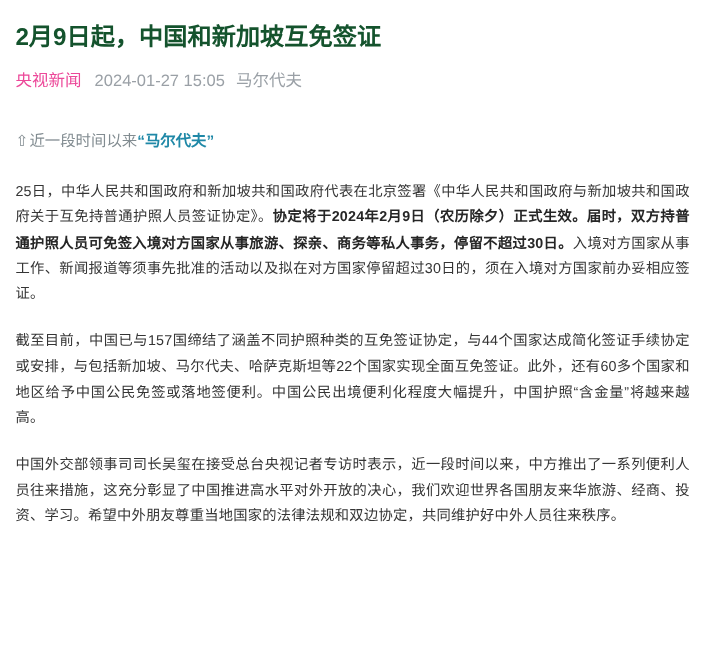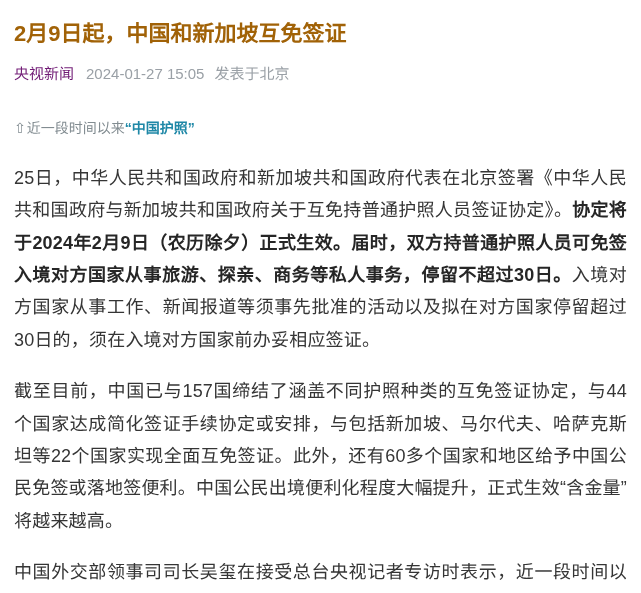--- a/index.html
+++ b/index.html
@@ -14,30 +14,30 @@
     font-family: "Liberation Sans", "DejaVu Sans", sans-serif;
   }
   .page {
     padding: 13px 14px 20px 14px;
   }
   .article-title {
     margin: 6px 0 13px 0;
     font-size: 22px;
     line-height: 1.4;
     font-weight: 700;
-    color: #a16207;
+    color: #14532d;
   }
   .byline {
     margin: 0 0 34px 0;
     font-size: 15px;
     line-height: 1.4;
     white-space: nowrap;
   }
   .byline .source {
-    color: #701a75;
+    color: #ec4899;
     margin-right: 12px;
     cursor: pointer;
   }
   .byline .datetime {
     color: #9aa0a6;
     margin-right: 10px;
   }
   .byline .location {
     color: #9aa0a6;
   }
@@ -51,21 +51,21 @@
     color: #828c91;
     margin-right: 1px;
   }
   .follow .account {
     color: #1f88a7;
     font-weight: 700;
     cursor: pointer;
   }
   .article-body .para {
     margin: 0 0 19px 0;
-    font-size: 18px;
+    font-size: 13px;
     line-height: 1.8;
     color: #353535;
     text-align: justify;
     letter-spacing: 0.2px;
   }
   .article-body .para:last-child {
     margin-bottom: 0;
   }
   .article-body strong {
     font-weight: 700;
@@ -73,27 +73,27 @@
   }
 </style>
 </head>
 <body>
 
 <div class="page">
 
   <h1 class="article-title">2月9日起，中国和新加坡互免签证</h1>
 
   <div class="byline">
-    <span class="source">央视新闻</span><span class="datetime">2024-01-27 15:05</span><span class="location">发表于北京</span>
+    <span class="source">央视新闻</span><span class="datetime">2024-01-27 15:05</span><span class="location">马尔代夫</span>
   </div>
 
   <div class="follow">
-    <span class="arrow">⇧</span><span>近一段时间以来</span><span class="account">“中国护照”</span>
+    <span class="arrow">⇧</span><span>近一段时间以来</span><span class="account">“马尔代夫”</span>
   </div>
 
   <div class="article-body">
 
   <p class="para"><span>25日，中华人民共和国政府和新加坡共和国政府代表在北京签署《中华人民共和国政府与新加坡共和国政府关于互免持普通护照人员签证协定》。</span><strong>协定将于2024年2月9日（农历除夕）正式生效。届时，双方持普通护照人员可免签入境对方国家从事旅游、探亲、商务等私人事务，停留不超过30日。</strong><span>入境对方国家从事工作、新闻报道等须事先批准的活动以及拟在对方国家停留超过30日的，须在入境对方国家前办妥相应签证。</span></p>
-      <p class="para"><span>截至目前，中国已与157国缔结了涵盖不同护照种类的互免签证协定，与44个国家达成简化签证手续协定或安排，与包括新加坡、马尔代夫、哈萨克斯坦等22个国家实现全面互免签证。此外，还有60多个国家和地区给予中国公民免签或落地签便利。中国公民出境便利化程度大幅提升，正式生效“含金量”将越来越高。</span></p>
+      <p class="para"><span>截至目前，中国已与157国缔结了涵盖不同护照种类的互免签证协定，与44个国家达成简化签证手续协定或安排，与包括新加坡、马尔代夫、哈萨克斯坦等22个国家实现全面互免签证。此外，还有60多个国家和地区给予中国公民免签或落地签便利。中国公民出境便利化程度大幅提升，中国护照“含金量”将越来越高。</span></p>
       <p class="para"><span>中国外交部领事司司长吴玺在接受总台央视记者专访时表示，近一段时间以来，中方推出了一系列便利人员往来措施，这充分彰显了中国推进高水平对外开放的决心，我们欢迎世界各国朋友来华旅游、经商、投资、学习。希望中外朋友尊重当地国家的法律法规和双边协定，共同维护好中外人员往来秩序。</span></p>
     </div>
 
 </div>
 
 </body></html>

